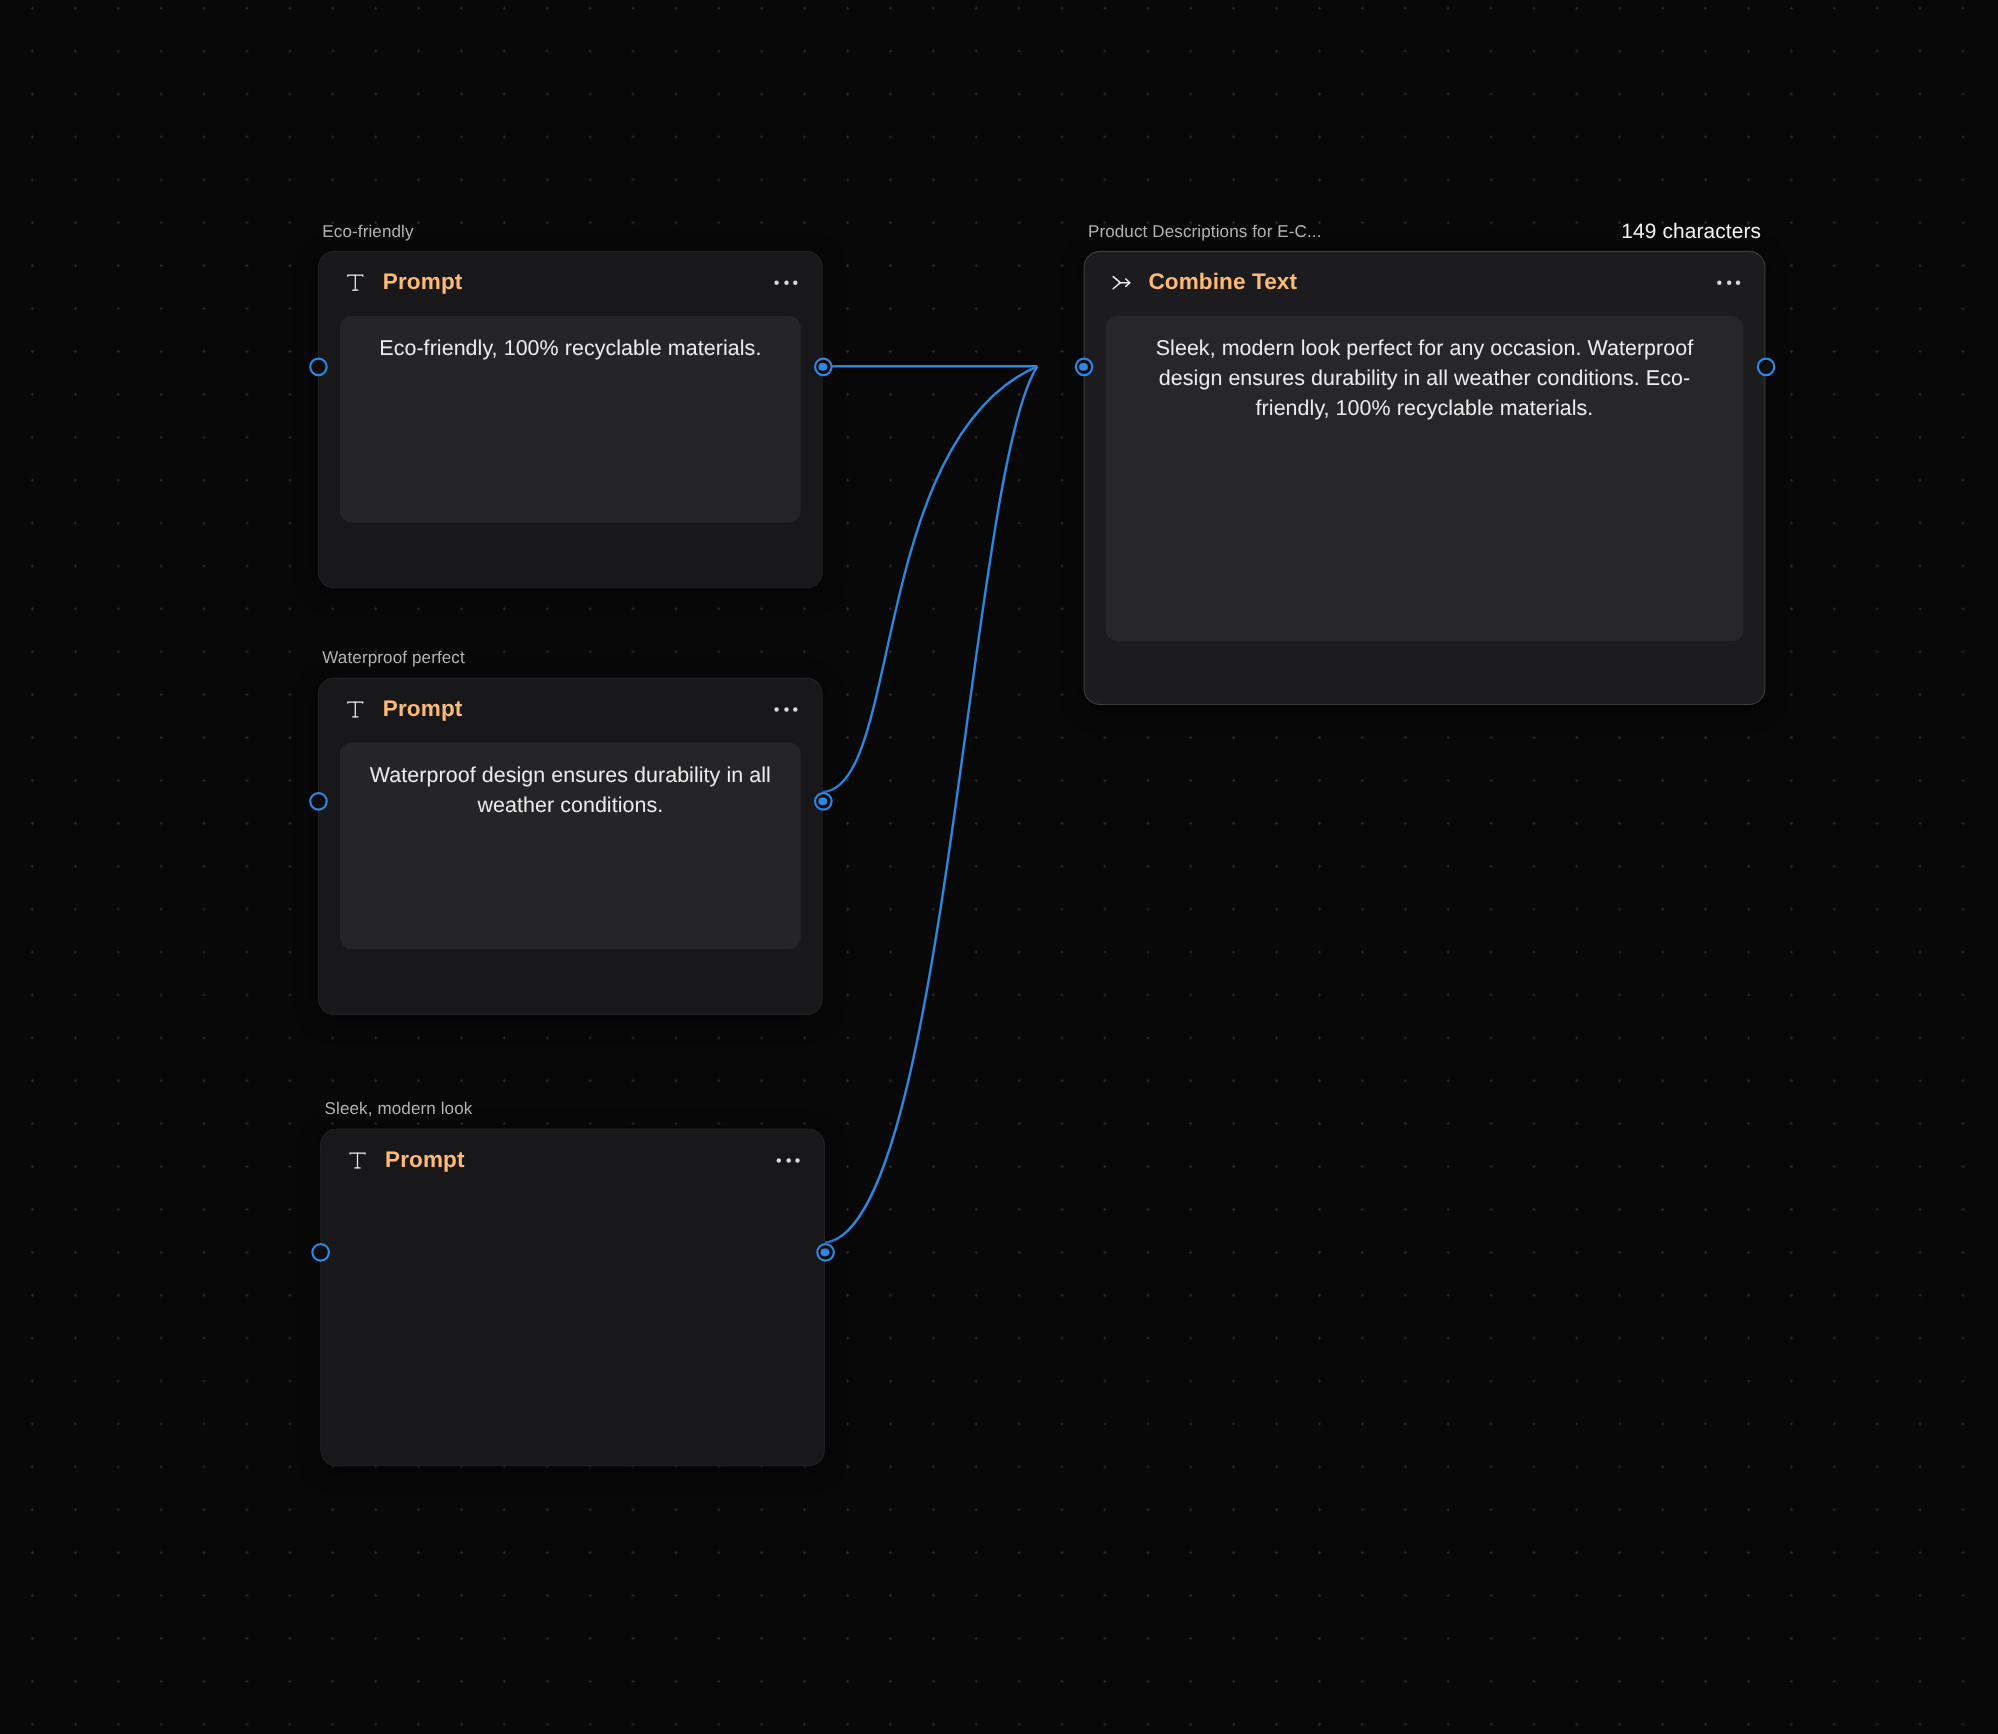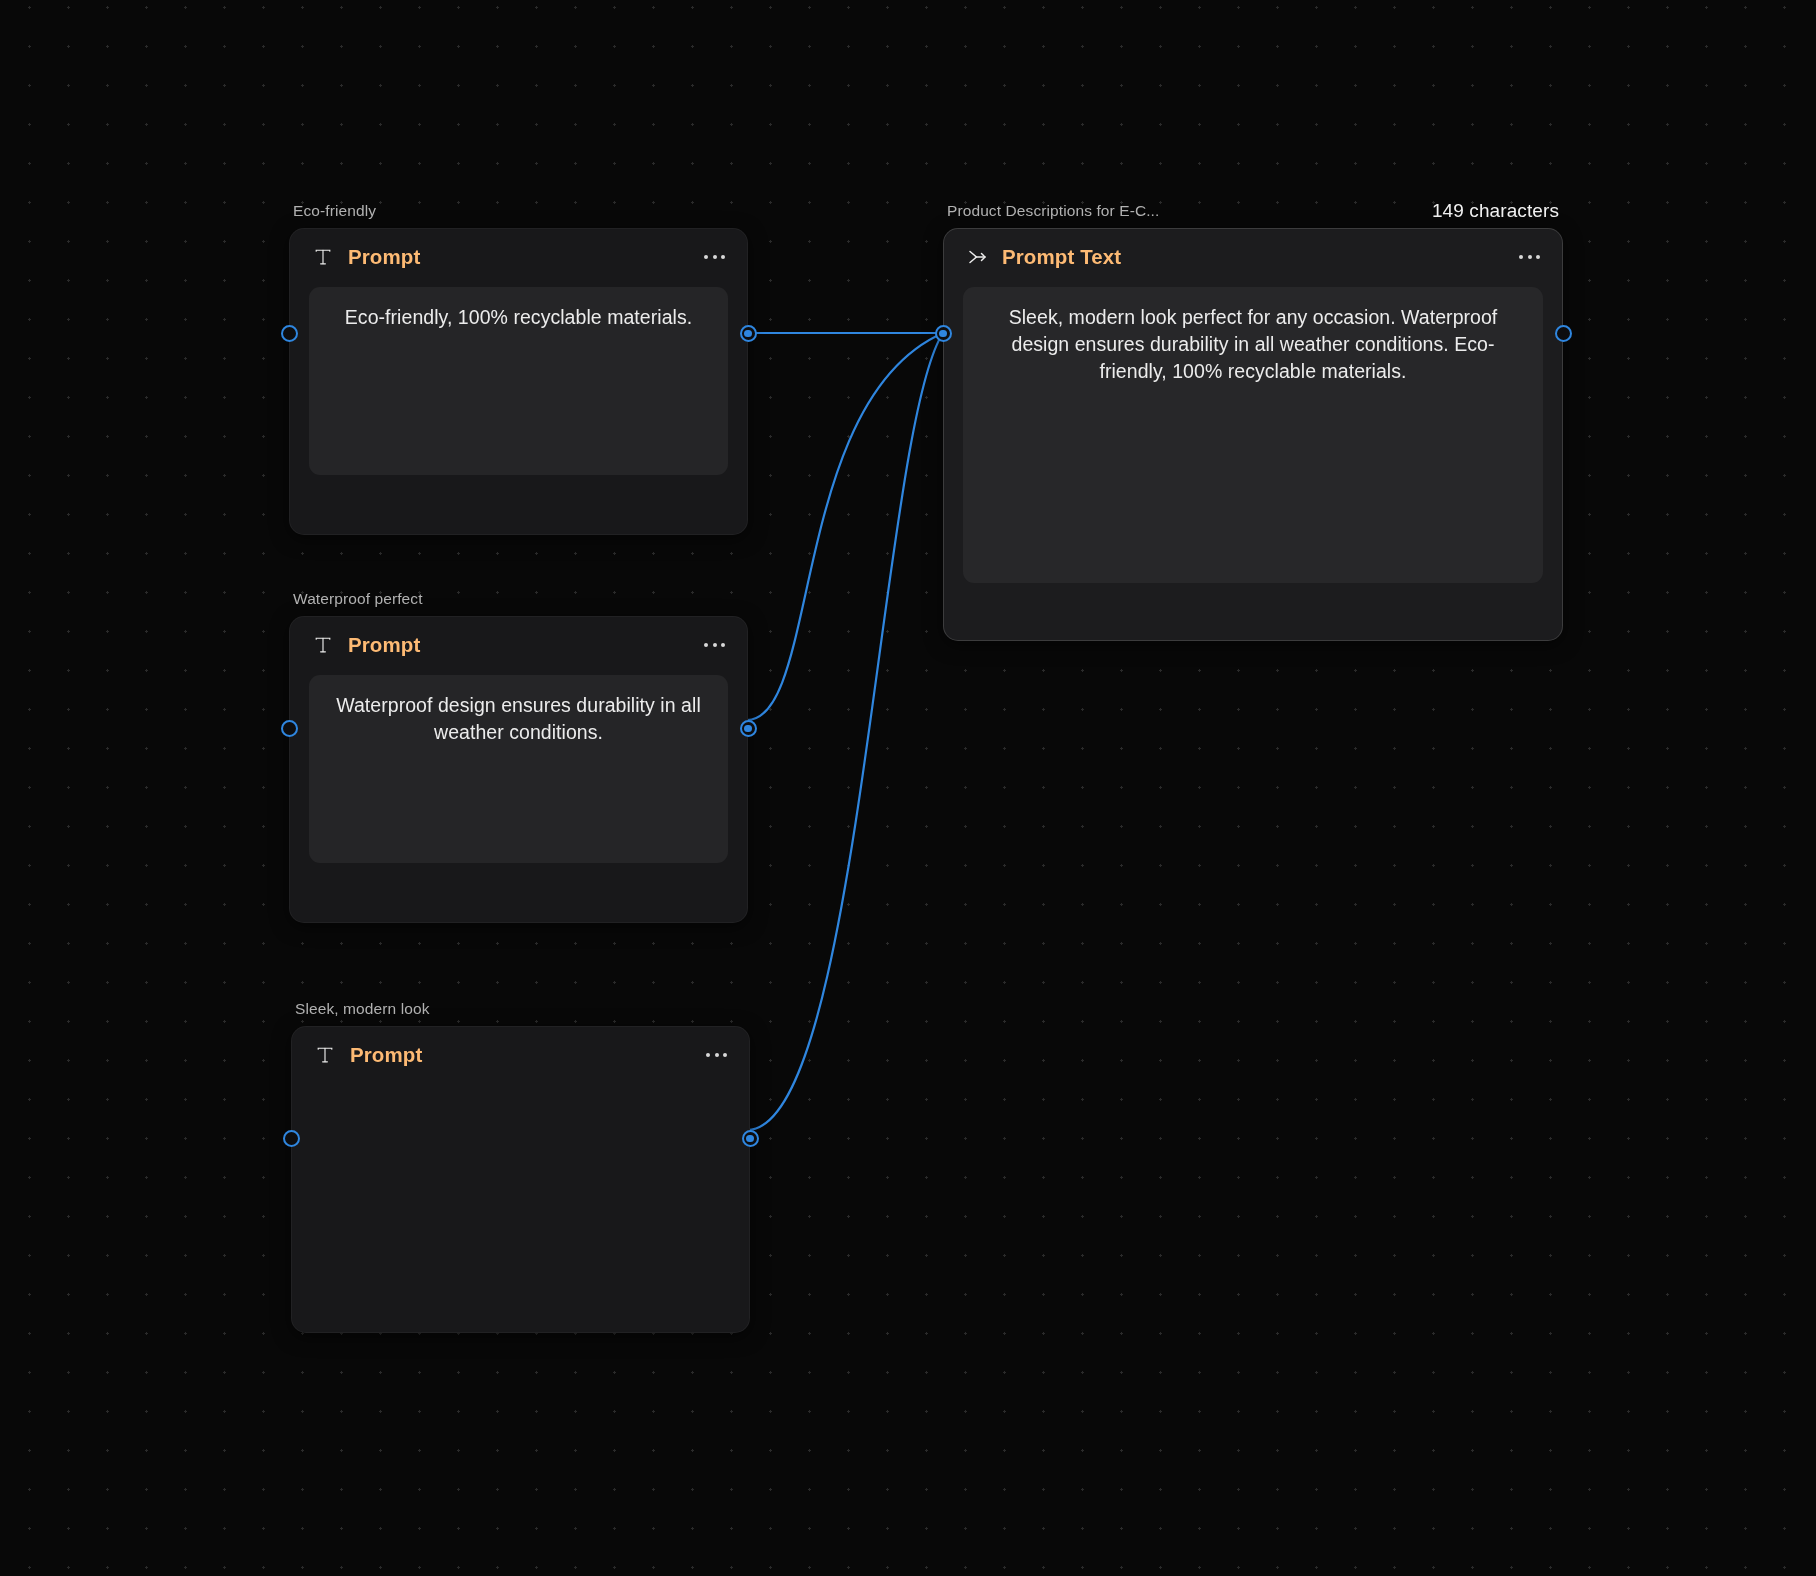--- a/index.html
+++ b/index.html
@@ -244,33 +244,33 @@
           <i></i>
           <i></i>
           <i></i>
         </span>
       </div>
     </div>
     <div class="handle in empty" style="top:104px;"></div>
     <div class="handle out filled" style="top:104px;"></div>
   </div>
 
-  <div class="node-wrap" style="left:943px; top:228px; width:620px; height:413px;">
+  <div class="node-wrap" style="left:985px; top:228px; width:620px; height:413px;">
     <div class="node-caption">Product Descriptions for E-C...</div>
     <div class="char-count">149 characters</div>
     <div class="node-card selected">
       <div class="node-header">
         <span class="node-icon">
           <svg width="22" height="22" viewBox="0 0 22 22" fill="none" stroke="currentColor" stroke-width="1.45" stroke-linecap="round" stroke-linejoin="round">
             <path d="M4 5.5 L10.5 11 L4 16.5"></path>
             <path d="M9.5 11 H19"></path>
             <path d="M15.5 7.6 L19 11 L15.5 14.4"></path>
           </svg>
         </span>
-        <span class="node-title">Prompt Text</span>
+        <span class="node-title">Combine Text</span>
         <span class="kebab">
           <i></i>
           <i></i>
           <i></i>
         </span>
       </div>
       <div class="node-body" style="height:296px;">Sleek, modern look perfect for any occasion. Waterproof design ensures durability in all weather conditions. Eco-friendly, 100% recyclable materials.</div>
     </div>
     <div class="handle in filled" style="top:97px;"></div>
     <div class="handle out empty" style="top:97px;"></div>

